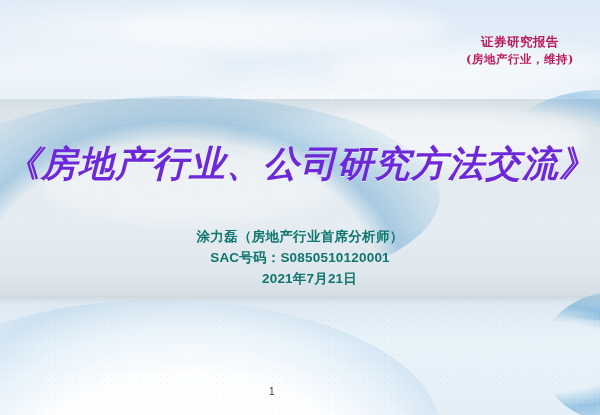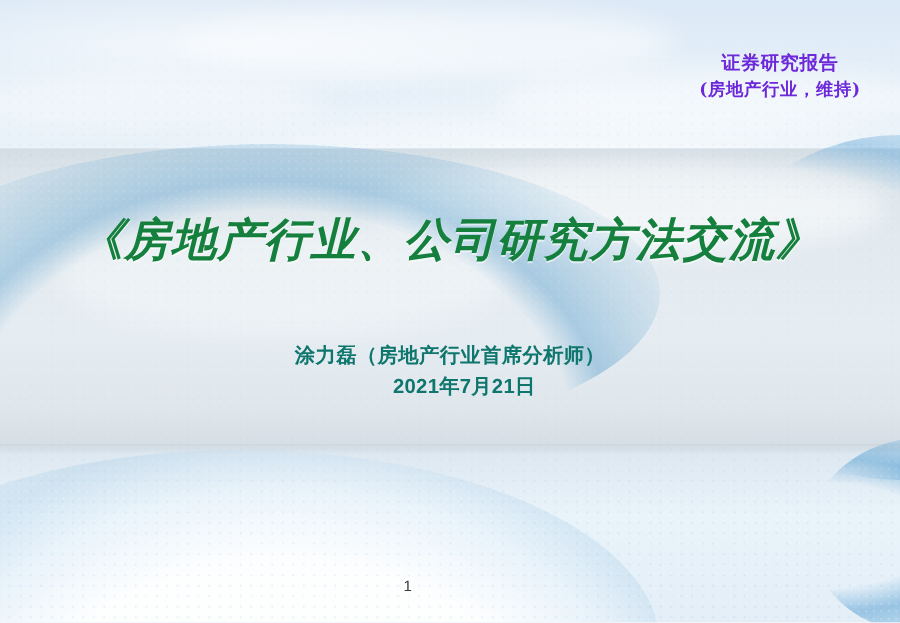--- a/index.html
+++ b/index.html
@@ -174,40 +174,40 @@
     mask-image: linear-gradient(180deg, rgba(0,0,0,0) 0px, rgba(0,0,0,.55) 95px, rgba(0,0,0,.35) 180px, rgba(0,0,0,.2) 290px, rgba(0,0,0,.85) 330px, rgba(0,0,0,.9) 415px);
   }
 
   
   .header-block {
     position: absolute;
     right: 26px;
     top: 33px;
     text-align: center;
     line-height: 1.45;
-    color: #6d28d9;
+    color: #be185d;
     font-family: "DejaVu Serif", "Liberation Serif", serif;
     font-weight: bold;
     letter-spacing: .5px;
   }
   .header-line-1 { font-size: 12.5px; }
   .header-line-2 { font-size: 11.5px; }
 
   .title {
     position: absolute;
     left: 0;
     right: 0;
     top: 140px;
     text-align: center;
     font-family: "DejaVu Serif", "Liberation Serif", serif;
     font-style: italic;
     font-weight: bold;
-    font-size: 30px;
+    font-size: 36px;
     letter-spacing: 1px;
-    color: #15803d;
+    color: #6d28d9;
     text-shadow: 0 1px 0 rgba(255,255,255,.55);
   }
 
   .byline {
     position: absolute;
     left: 0;
     right: 0;
     top: 228px;
     text-align: center;
     color: #0f766e;
@@ -269,18 +269,19 @@
 
   <div class="header-block">
     <div class="header-line-1">证券研究报告</div>
     <div class="header-line-2">(房地产行业，维持)</div>
   </div>
 
   <div class="title">《房地产行业、公司研究方法交流》</div>
 
   <div class="byline">
     <div class="byline-name">涂力磊（房地产行业首席分析师）</div>
+    <div class="byline-sac">SAC号码：S0850510120001</div>
     <div class="byline-date">2021年7月21日</div>
   </div>
 
   <div class="page-number">1</div>
 
 </div>
 
 </body></html>

